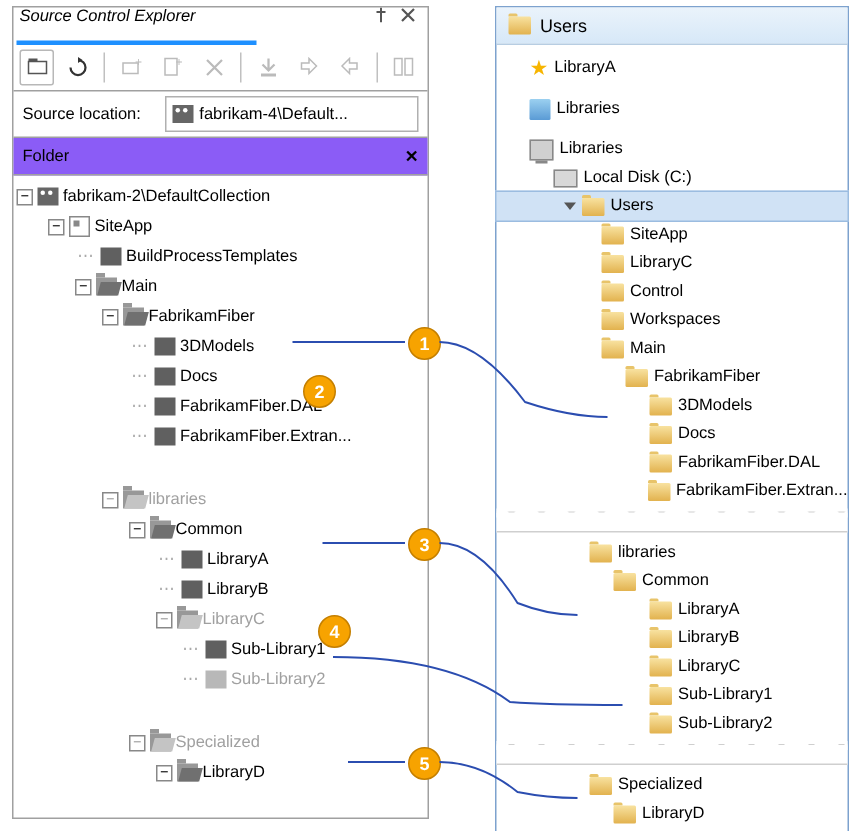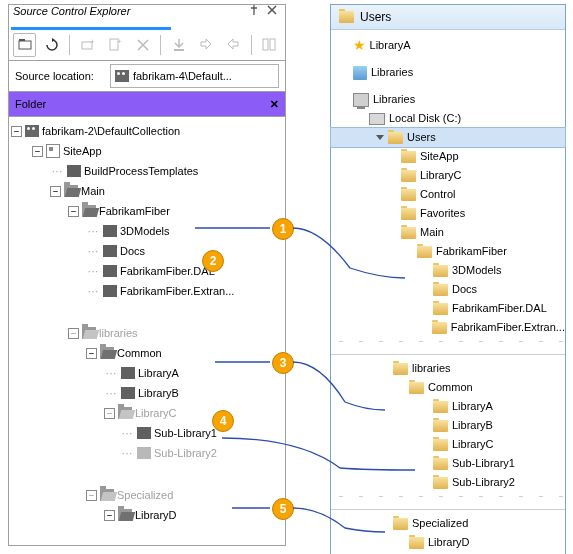--- a/index.html
+++ b/index.html
@@ -528,21 +528,21 @@
         <span>LibraryC</span>
       </div>
     <div class="exp-row">
         <span class="spacer w60"></span>
         <span class="yfolder"></span>
         <span>Control</span>
       </div>
     <div class="exp-row">
         <span class="spacer w60"></span>
         <span class="yfolder"></span>
-        <span>Favorites</span>
+        <span>Workspaces</span>
       </div>
     <div class="exp-row">
         <span class="spacer w60"></span>
         <span class="yfolder"></span>
         <span>Main</span>
       </div>
     <div class="exp-row">
         <span class="spacer w76"></span>
         <span class="yfolder"></span>
         <span>FabrikamFiber</span>

